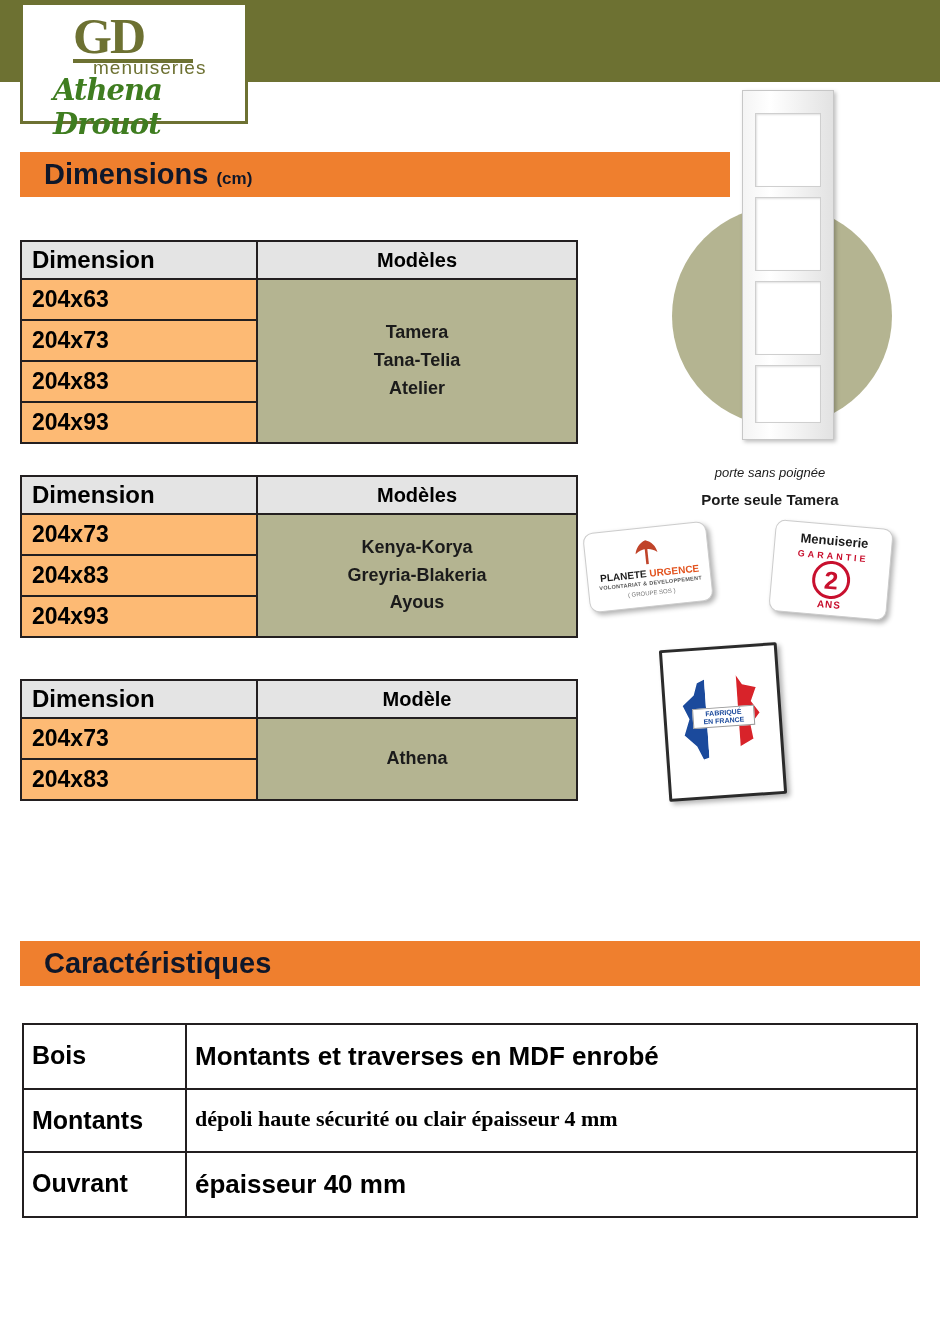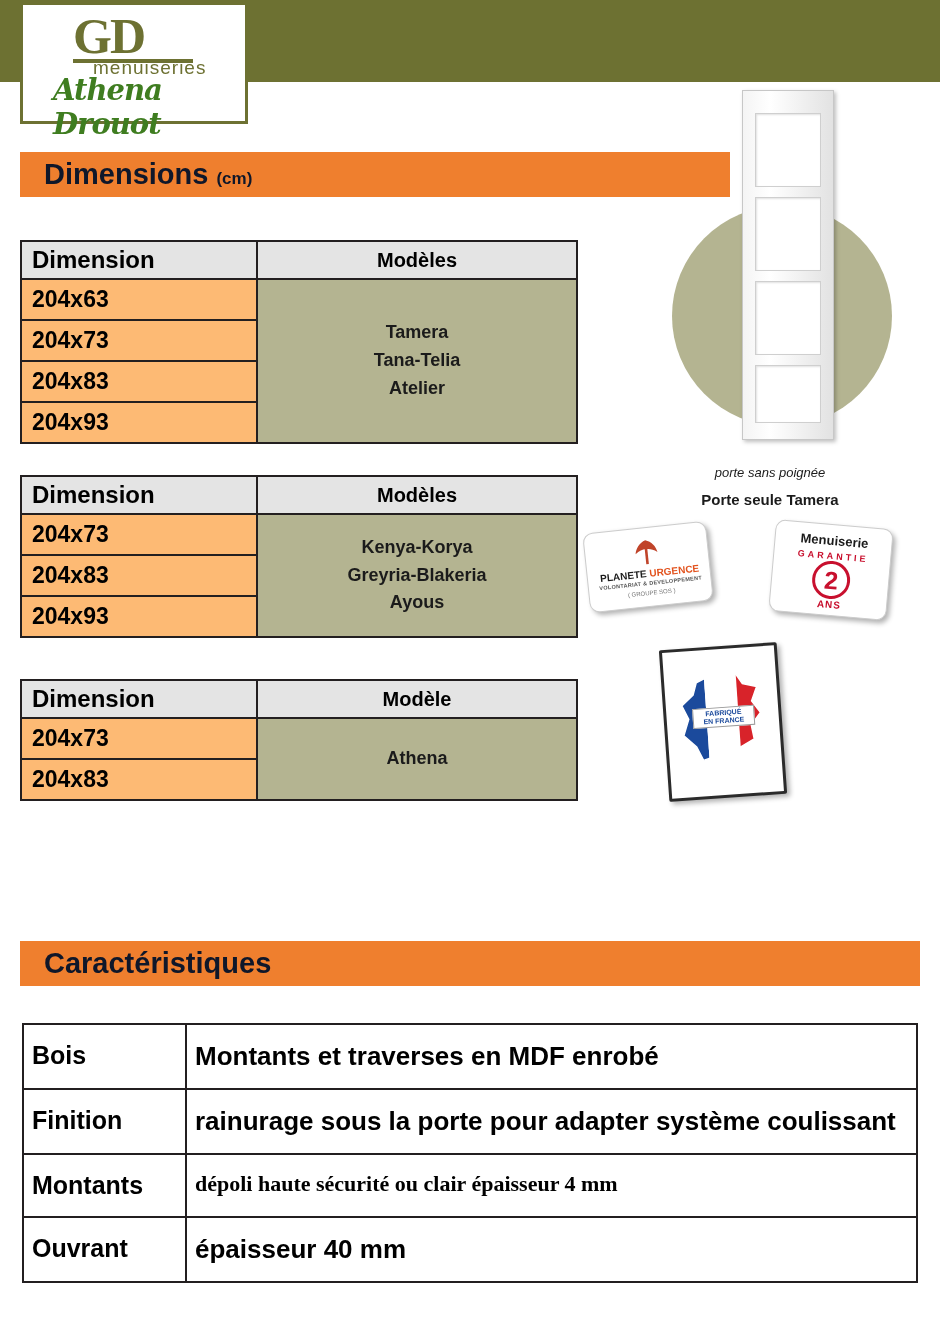--- a/index.html
+++ b/index.html
@@ -495,24 +495,20 @@
   <span>Caractéristiques</span>
 </div>
 
 <table class="carac-table" style="left:22px; top:1023px; width:896px;">
   <tbody>
       <tr>
     <td class="carac-label">Bois</td>
     <td class="carac-value">Montants et traverses en MDF enrobé</td>
   </tr>
   <tr>
-    <td class="carac-label">Finition</td>
-    <td class="carac-value">rainurage sous la porte pour adapter système coulissant</td>
-  </tr>
-  <tr>
     <td class="carac-label">Montants</td>
     <td class="carac-value serif">dépoli haute sécurité ou clair épaisseur 4 mm</td>
   </tr>
   <tr>
     <td class="carac-label">Ouvrant</td>
     <td class="carac-value">épaisseur 40 mm</td>
   </tr>
 </tbody>
   </table>
 

